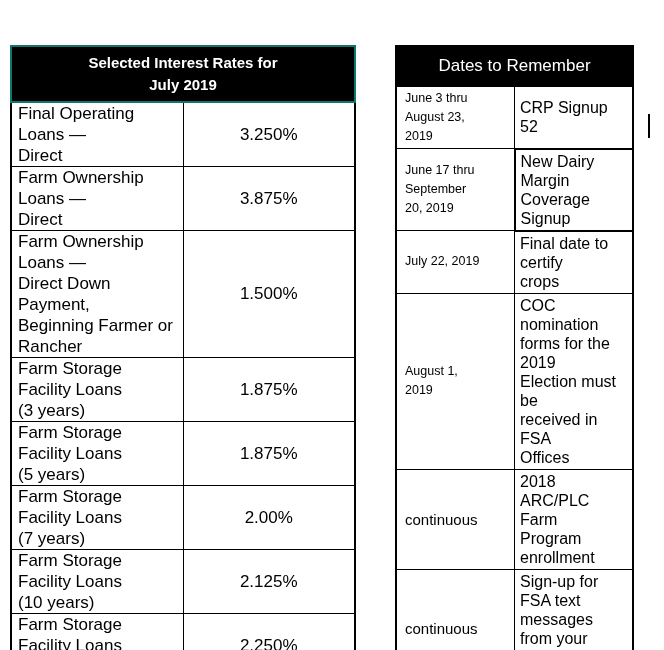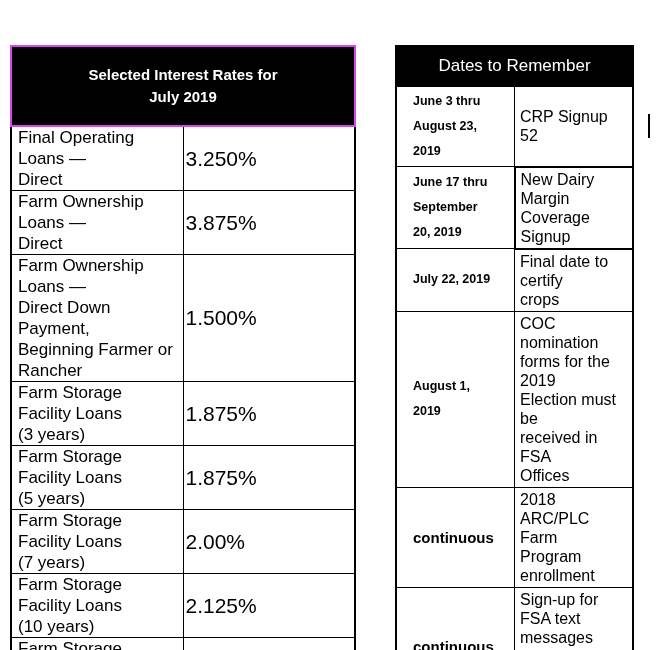--- a/index.html
+++ b/index.html
@@ -31,39 +31,40 @@
     width: 346px;
   }
   #interest-table th.black-header {
     background: #000000;
     color: #ffffff;
     font-weight: bold;
     font-size: 15px;
     line-height: 22px;
     height: 46px;
     text-align: center;
-    padding: 16px;
-    border: 2px solid #d946ef;
+    padding: 4px;
+    border: 2px solid #0f766e;
     margin-left: 19px;
   }
   #interest-table td {
     border: 1px solid #000000;
     vertical-align: middle;
   }
   #interest-table td.loan-name {
     width: 255px;
     font-size: 17px;
     line-height: 21px;
     padding: 0px 6px;
     white-space: pre-line;
   }
   #interest-table td.loan-name.c { }
   #interest-table td.loan-rate {
     width: 91px;
-    font-size: 21px;
+    font-size: 17px;
+    text-align: center;
     padding: 0 2px;
   }
 
   
   #dates-table {
     left: 395px;
     top: 45px;
     width: 239px;
   }
   #dates-table th.black-header {
@@ -76,24 +77,23 @@
     padding: 0;
     border: 2px solid #000000;
   }
   #dates-table td {
     border: 1px solid #000000;
     vertical-align: middle;
   }
   #dates-table td.date-cell {
     width: 86px;
     font-size: 12.5px;
-    line-height: 25px;
-    padding: 2px 16px;
+    line-height: 19px;
+    padding: 2px 8px;
     white-space: pre-line;
-    font-weight: bold;
   }
   #dates-table td.date-cell.big {
     font-size: 15px;
   }
   #dates-table td.event-cell {
     width: 153px;
     font-size: 16px;
     line-height: 19px;
     padding: 2px 5px;
     white-space: pre-line;

